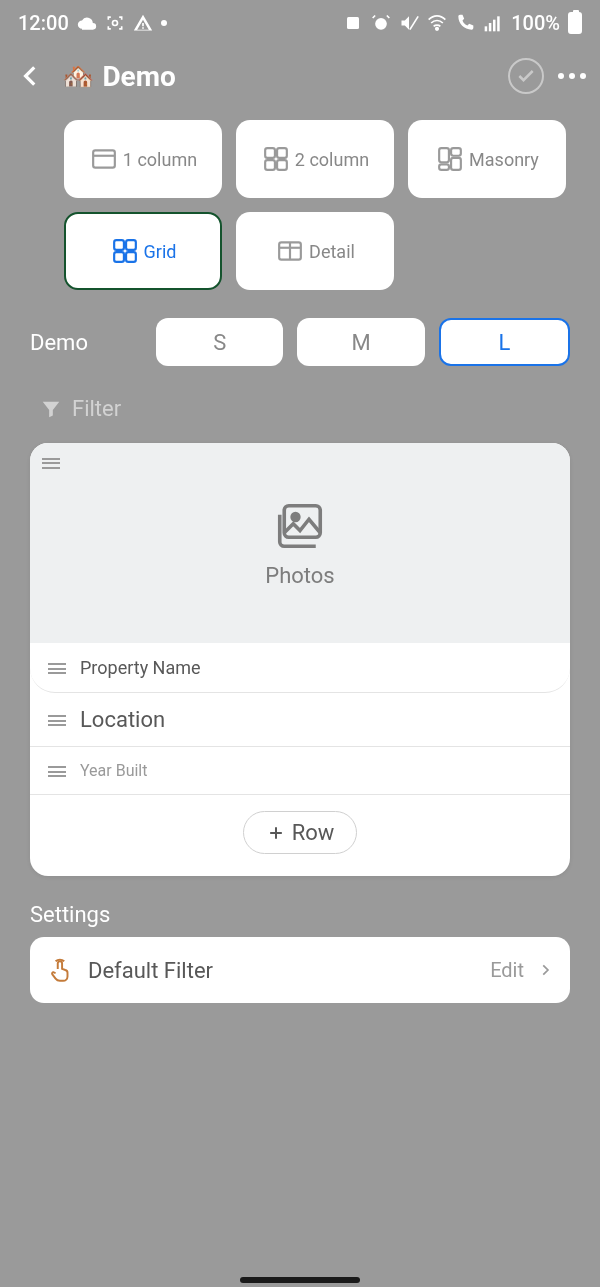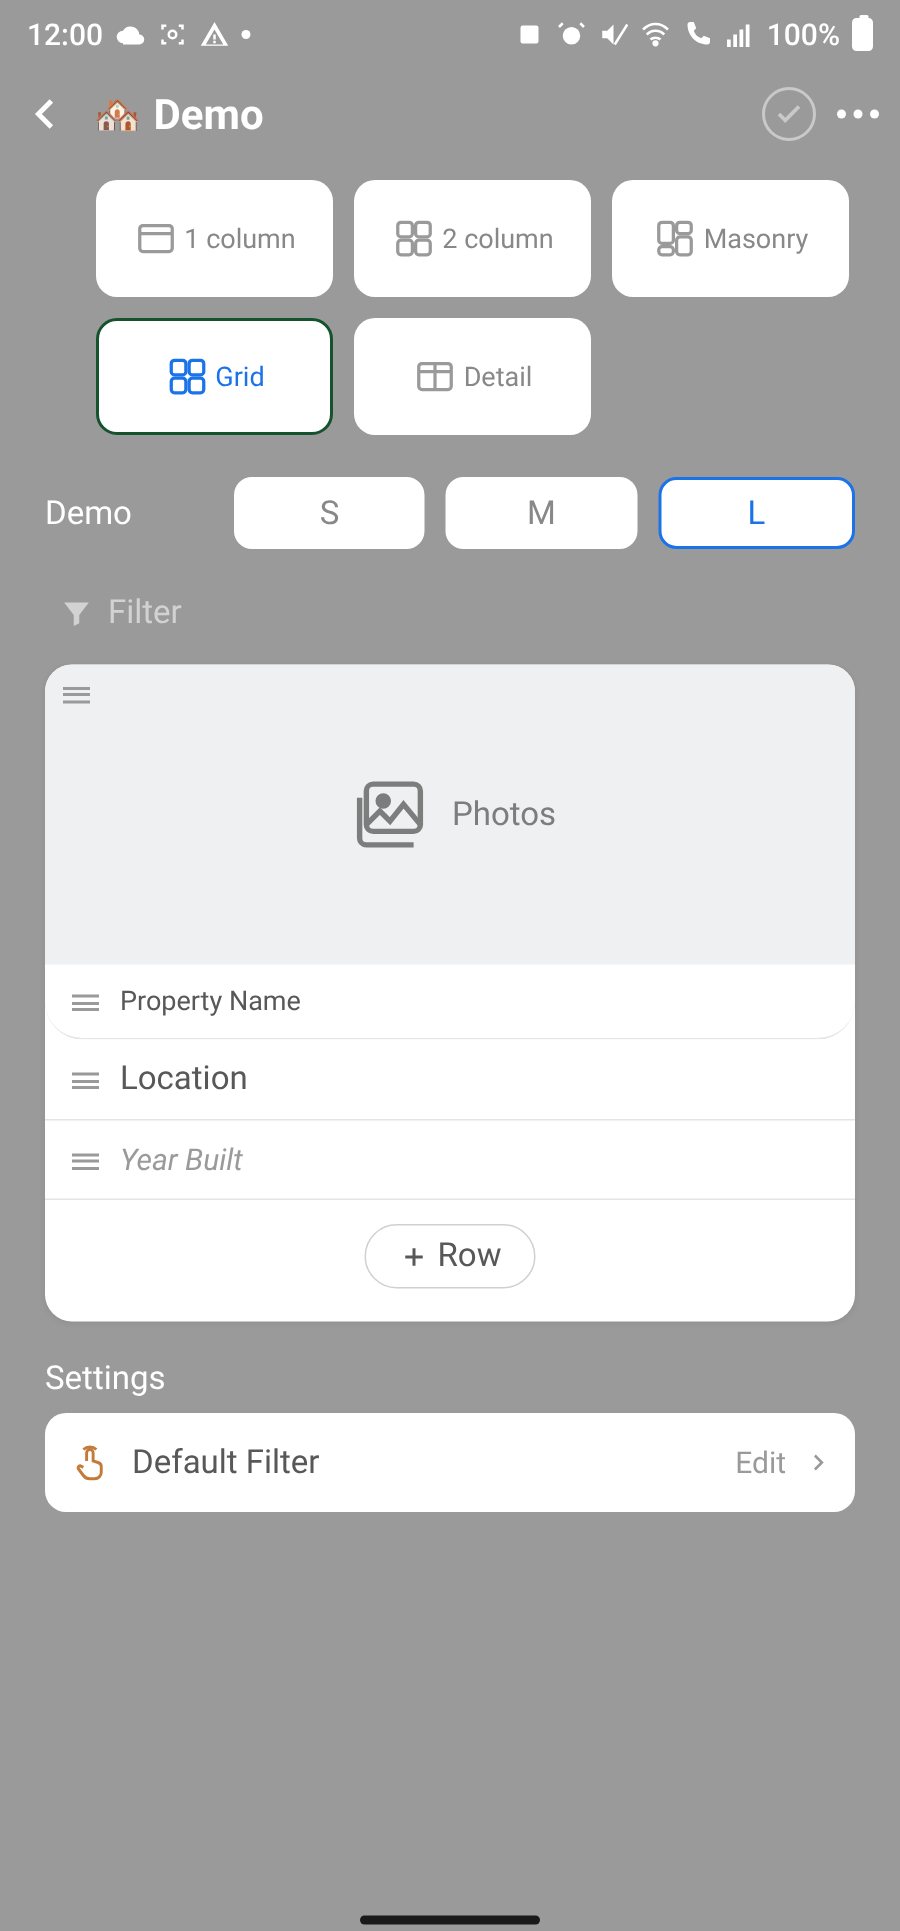--- a/index.html
+++ b/index.html
@@ -54,34 +54,34 @@
   .filter-row { display:flex; align-items:center; gap:10px; padding: 30px 40px 0 40px; color:#d2d2d2; font-size:22px;}
   .funnel { width:22px; height:22px; }
 
   
   .preview {
     margin:22px 30px 0 30px; background:#fff; border-radius:18px; overflow:hidden;
     box-shadow:0 1px 4px rgba(0,0,0,.08);
   }
   .preview-media {
     height:200px; background:#eef0f1; position:relative;
-    display:flex; align-items:center; justify-content:center; gap:10px;
+    display:flex; flex-direction:column; align-items:center; justify-content:center; gap:10px;
     color:#7d7d7d; font-size:22px;
   }
   .hamb-sm { position:absolute; top:12px; left:12px; width:18px; height:14px;}
   .hamb-sm span, .drag span { display:block; height:2px; background:#9a9a9a; margin:2.5px 0;}
   .photo-ico { width:62px; height:54px; }
   .preview-rows { }
   .prow {
     display:flex; align-items:center; gap:14px; padding:14px 18px;
     border-bottom:1px solid #e4e4e4;
   }
   .prow:first-child { font-size:18px; font-weight:400; color:#585858;border-radius:29px;}
   .prow:nth-child(2) { font-size:22px; color:#585858;}
-  .prow:nth-child(3) { font-size:20px; color:#9a9a9a;font-style:italic;}
+  .prow:nth-child(3) { font-size:16px; color:#9a9a9a;}
   .drag { width:18px; height:14px; }
   .addrow { display:flex; justify-content:center; padding:16px 0 22px 0;}
   .addrow-btn {
     border:1px solid #d0d0d0; border-radius:22px; padding:8px 22px;
     color:#585858; font-size:22px; display:flex; align-items:center; gap:6px; background:#fff;
   }
 
   
   .settings-label { color:#fff; font-size:22px; padding:26px 30px 10px 30px;}
   .settings-card {

